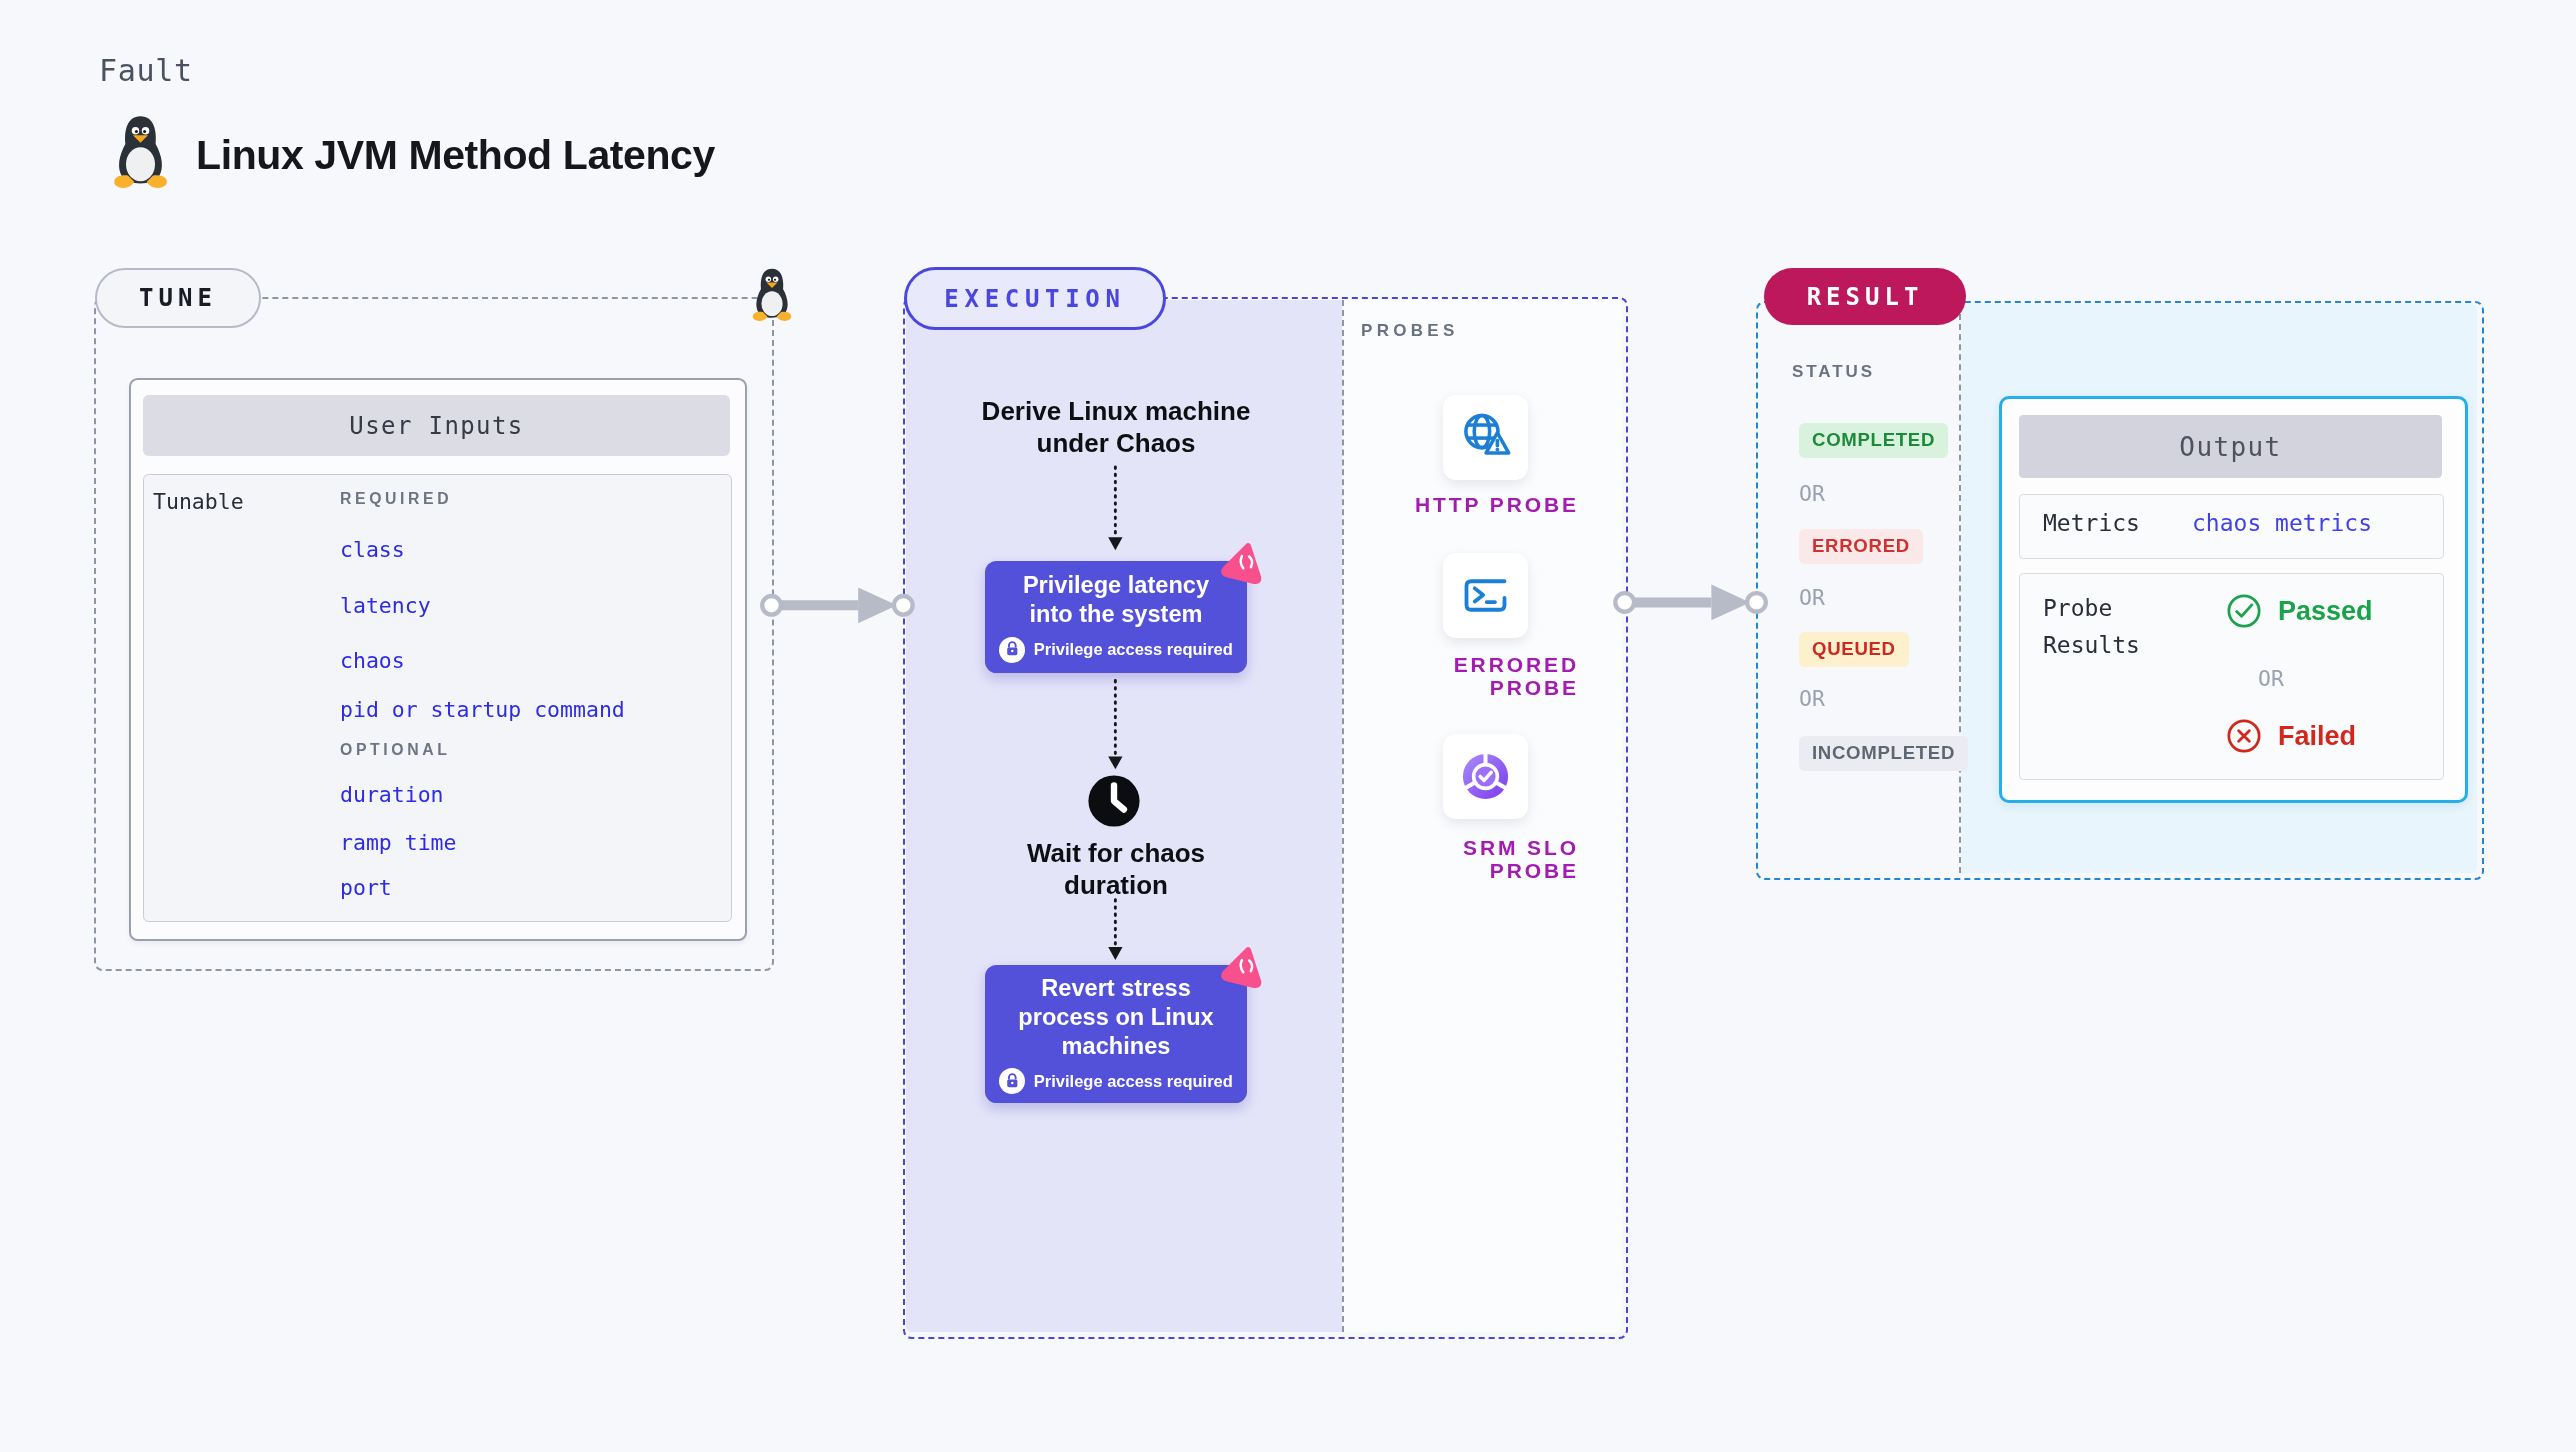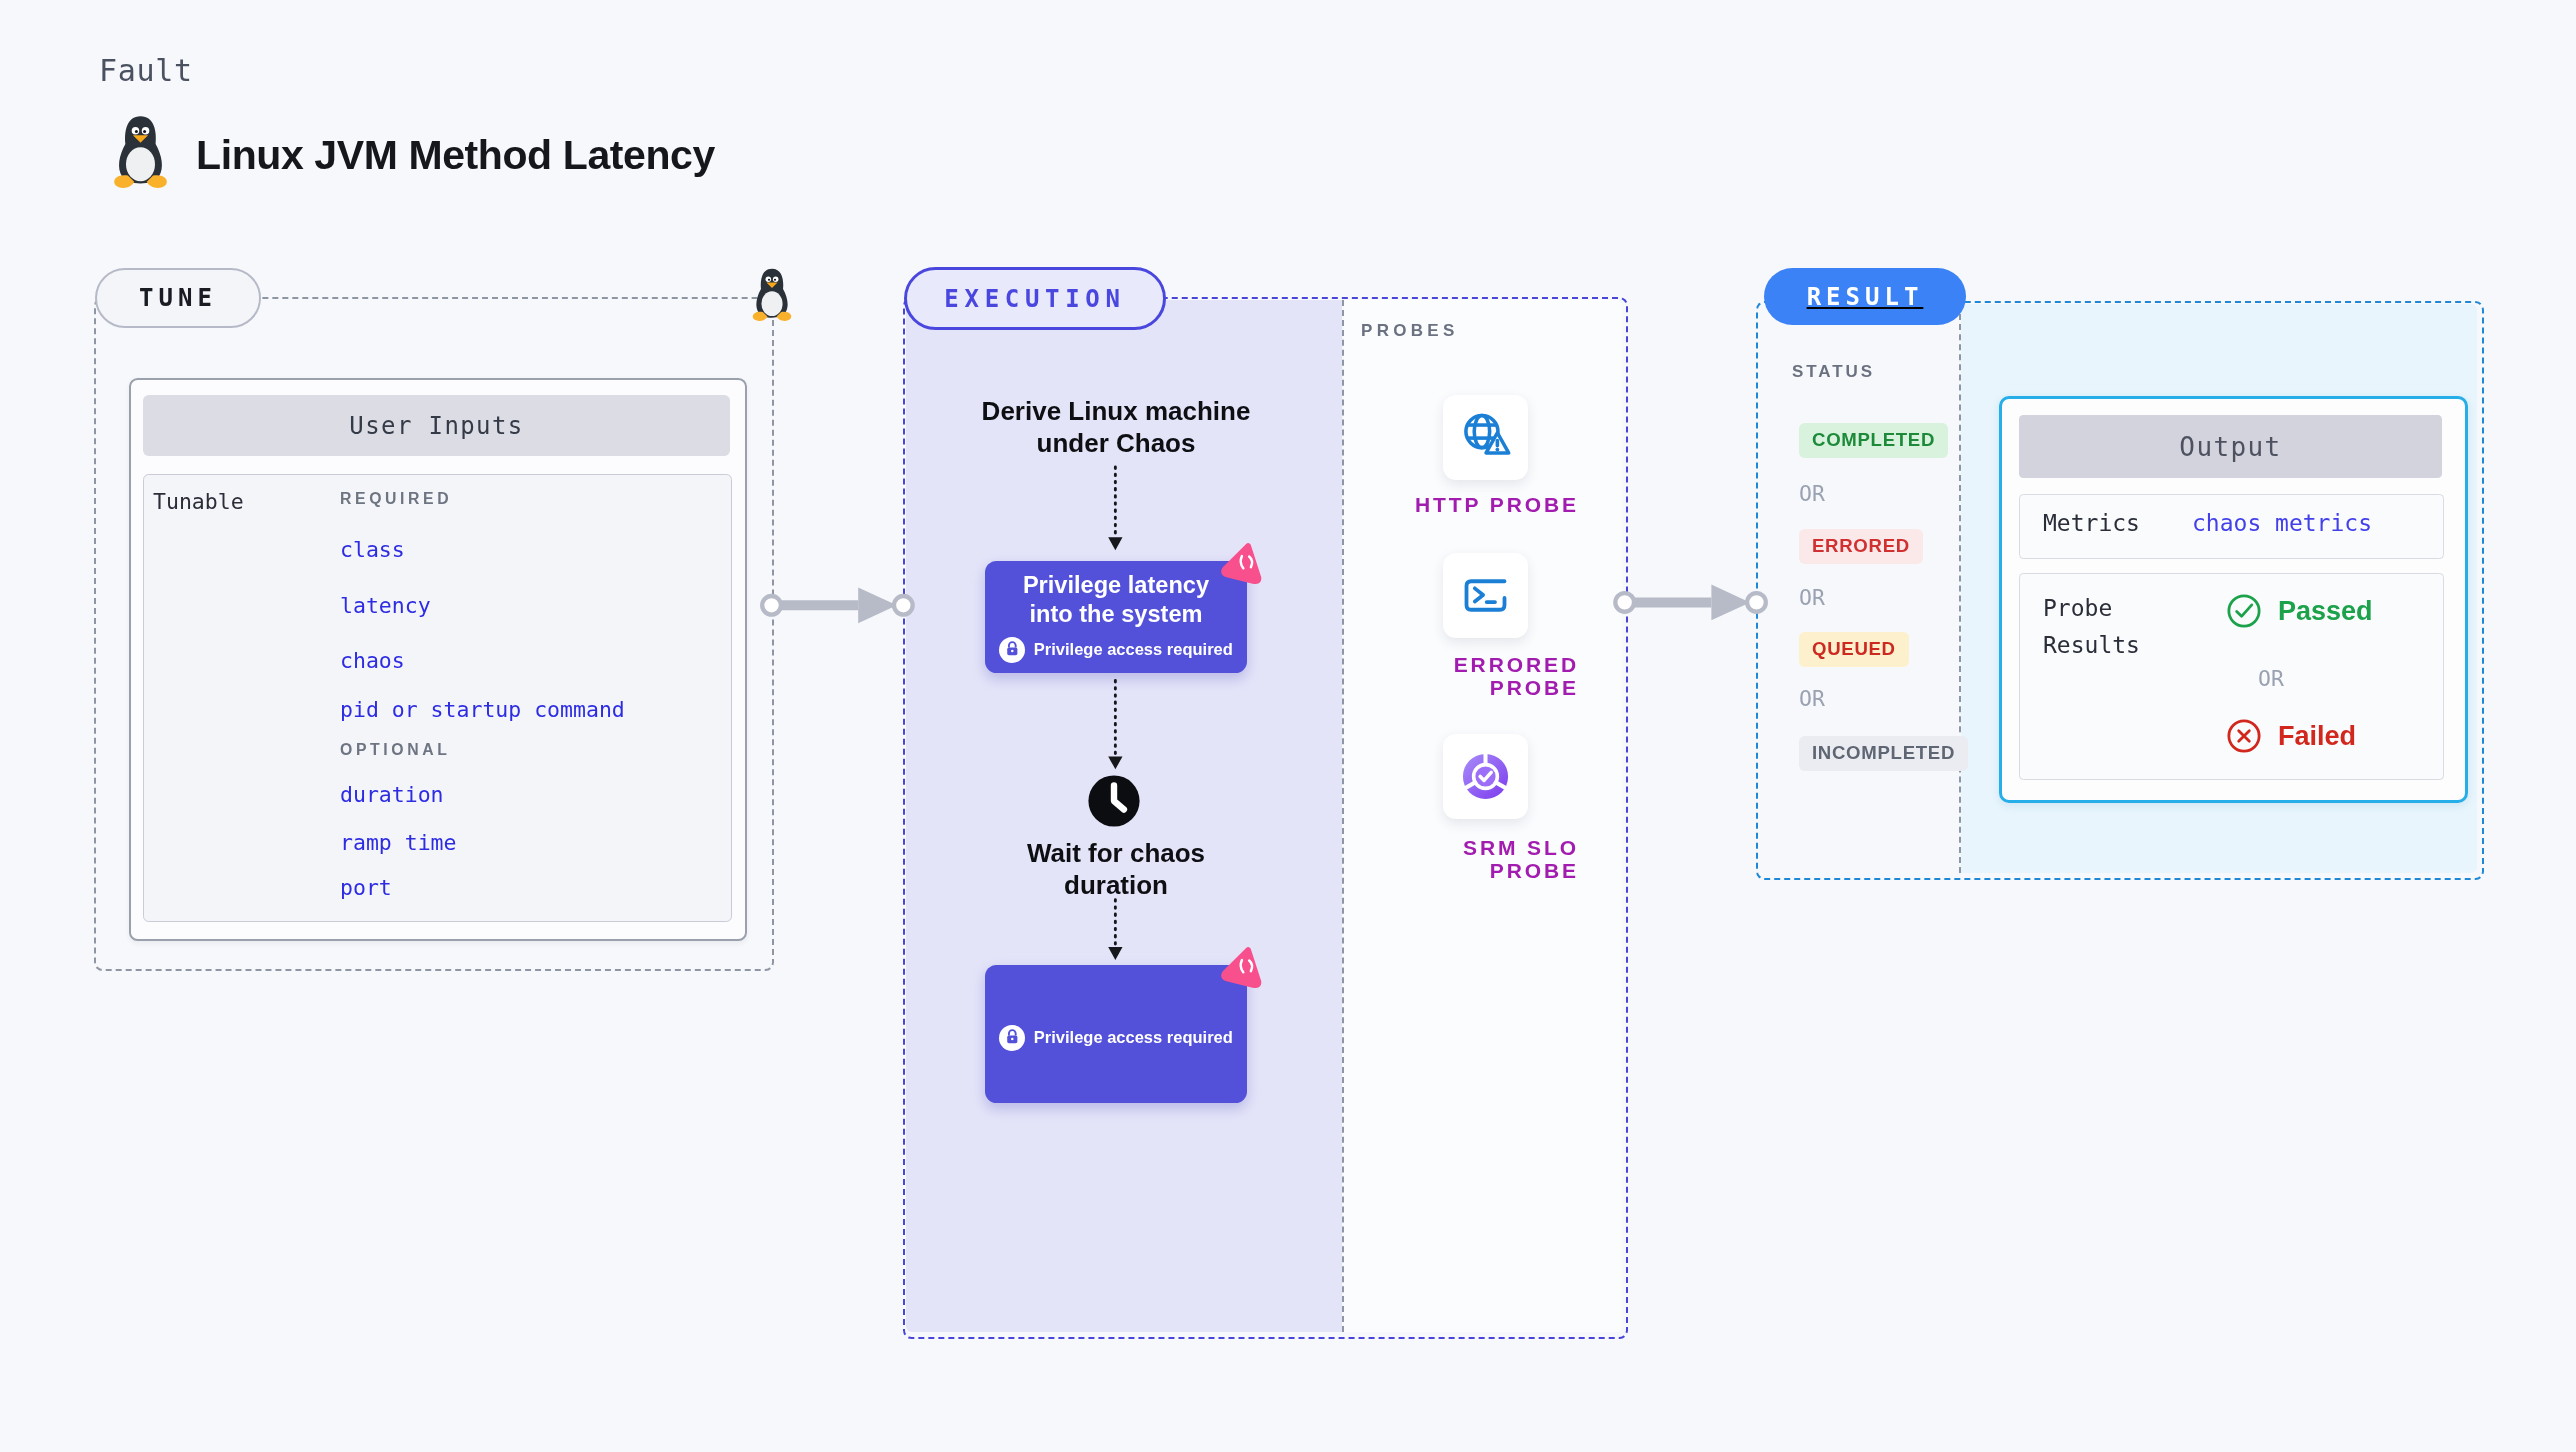--- a/index.html
+++ b/index.html
@@ -11,21 +11,21 @@
   
   .fault-label{left:99px;top:53px;font-size:30px;color:#4a5161;letter-spacing:0.7px;}
   .page-title{left:196px;top:132px;font-size:41px;font-weight:bold;color:#15171c;letter-spacing:-0.4px;}
 
   
   .pill{display:flex;align-items:center;justify-content:center;border-radius:34px;z-index:6;}
   .pill-tune{left:95px;top:268px;width:162px;height:56px;background:#f4f5f9;border:2.9px solid #b6bac8;}
   .pill-tune span{font-size:24px;font-weight:bold;color:#191c22;letter-spacing:5px;}
   .pill-exec{left:904px;top:267px;width:256px;height:57px;background:#e9e9fc;border:3.6px solid #4a47de;}
   .pill-exec span{font-size:24px;font-weight:bold;color:#4a47de;letter-spacing:5.7px;}
-  .pill-result{left:1764px;top:268px;width:202px;height:57px;background:#3b82f6;text-decoration:underline;}
+  .pill-result{left:1764px;top:268px;width:202px;height:57px;background:#be185d;}
   .pill-result span{font-size:24px;font-weight:bold;color:#ffffff;letter-spacing:5px;}
 
   
   .frame{border-radius:8.6px;background:transparent;z-index:2;}
   .frame-tune{left:94px;top:297px;width:676px;height:670px;border:2.1px dashed #8f96a3;}
   .frame-exec{left:903px;top:297px;width:721px;height:1038px;border:2.9px dashed #4845d8;}
   .frame-result{left:1756px;top:301px;width:724px;height:575px;border:2.9px dashed #1f88d6;}
   .fill-lavender{left:906px;top:300px;width:436px;height:1032px;background:#e4e4f9;border-radius:5.7px 0 0 5.7px;z-index:1;}
   .fill-probes{left:1344px;top:300px;width:278px;height:1032px;background:#fbfcfe;border-radius:0 5.7px 5.7px 0;z-index:1;}
   .fill-output{left:1961px;top:304px;width:516px;height:569px;background:#e8f5fc;border-radius:0 5.7px 5.7px 0;z-index:1;}
@@ -192,20 +192,21 @@
   </svg>
   <div class="abs flow-text" style="left:951px;top:837px">
     <div>Wait for chaos</div>
     <div>duration</div>
   </div>
 
   <div class="abs action-box" style="top:965px;height:138px">
     <svg class="pink-badge" viewBox="0 0 62 60" style="transform:rotate(14deg)">
         <use href="#pinkBadge"></use>
       </svg>
+    <div class="action-title">Revert stress process on Linux machines</div>
     <div class="priv-row">
       <span class="priv-circle">
         <svg width="18.6" height="18.6" viewBox="0 0 44 44">
             <use href="#lockGlyph"></use>
           </svg>
       </span>
       <span class="priv-text">Privilege access required</span>
     </div>
   </div>
 

